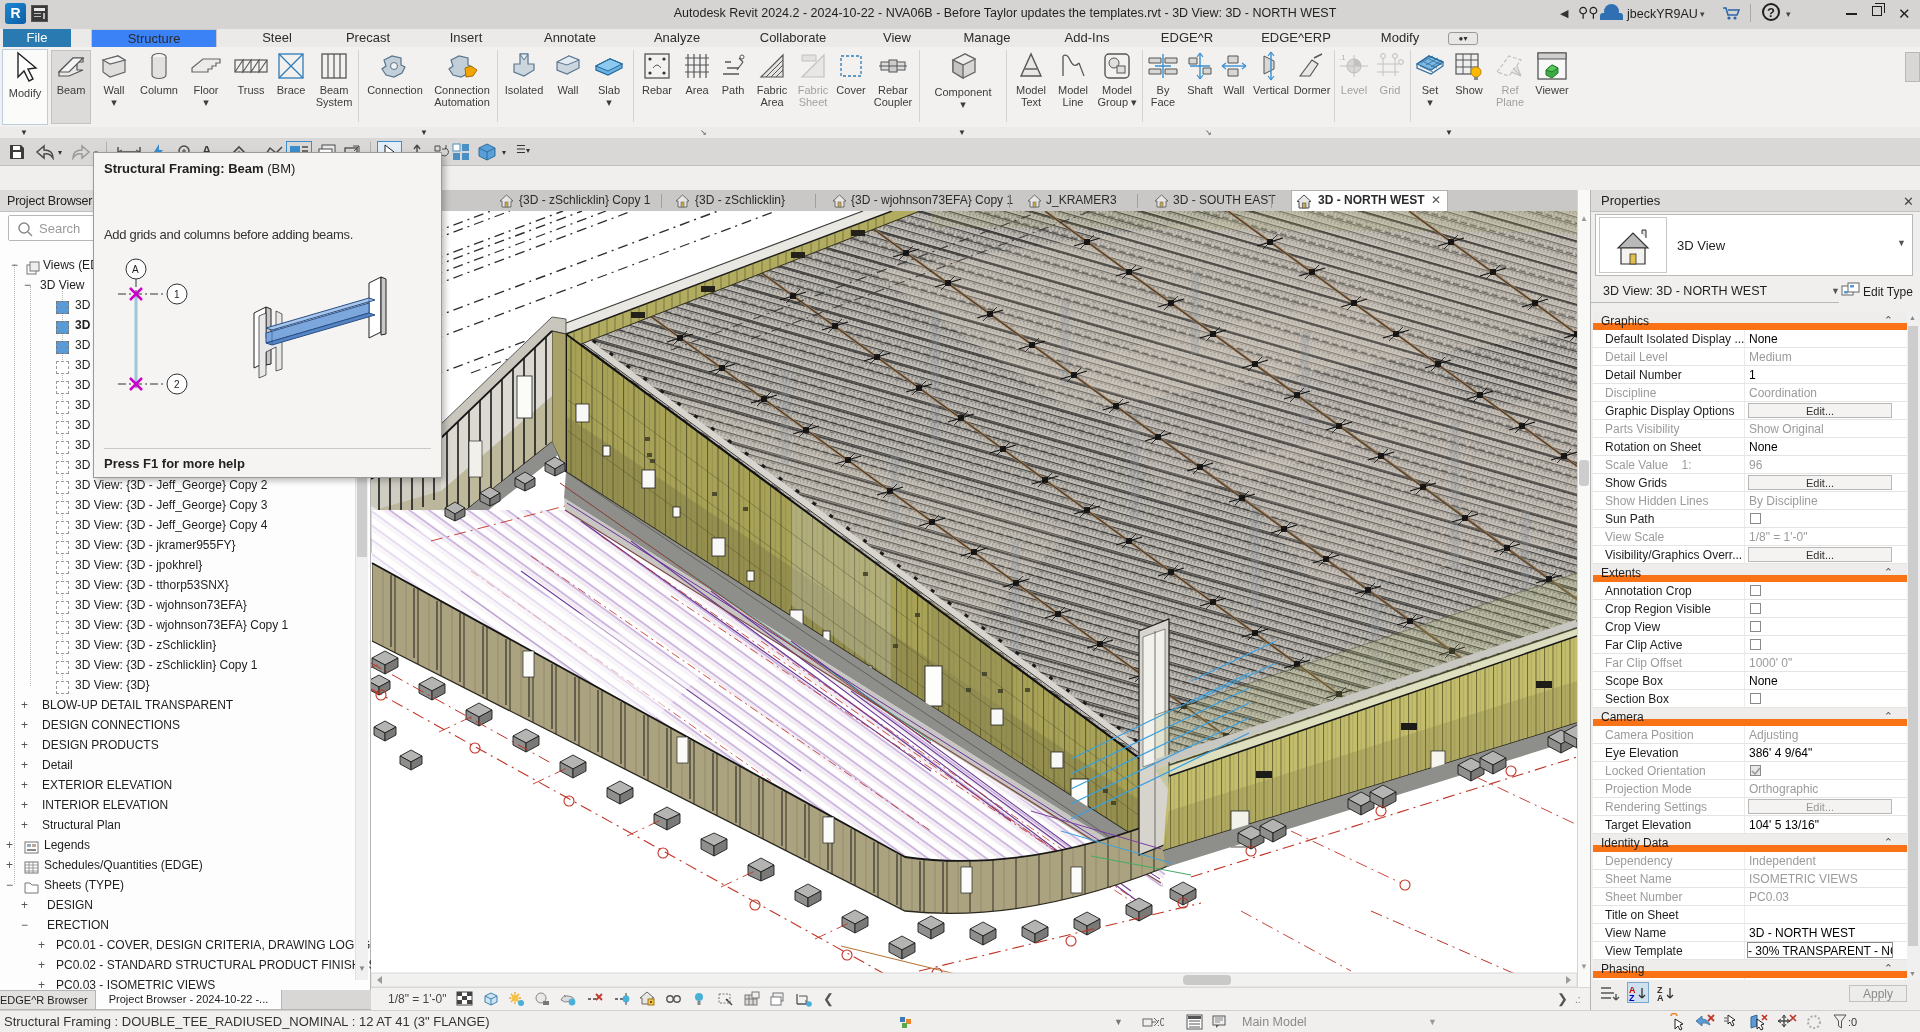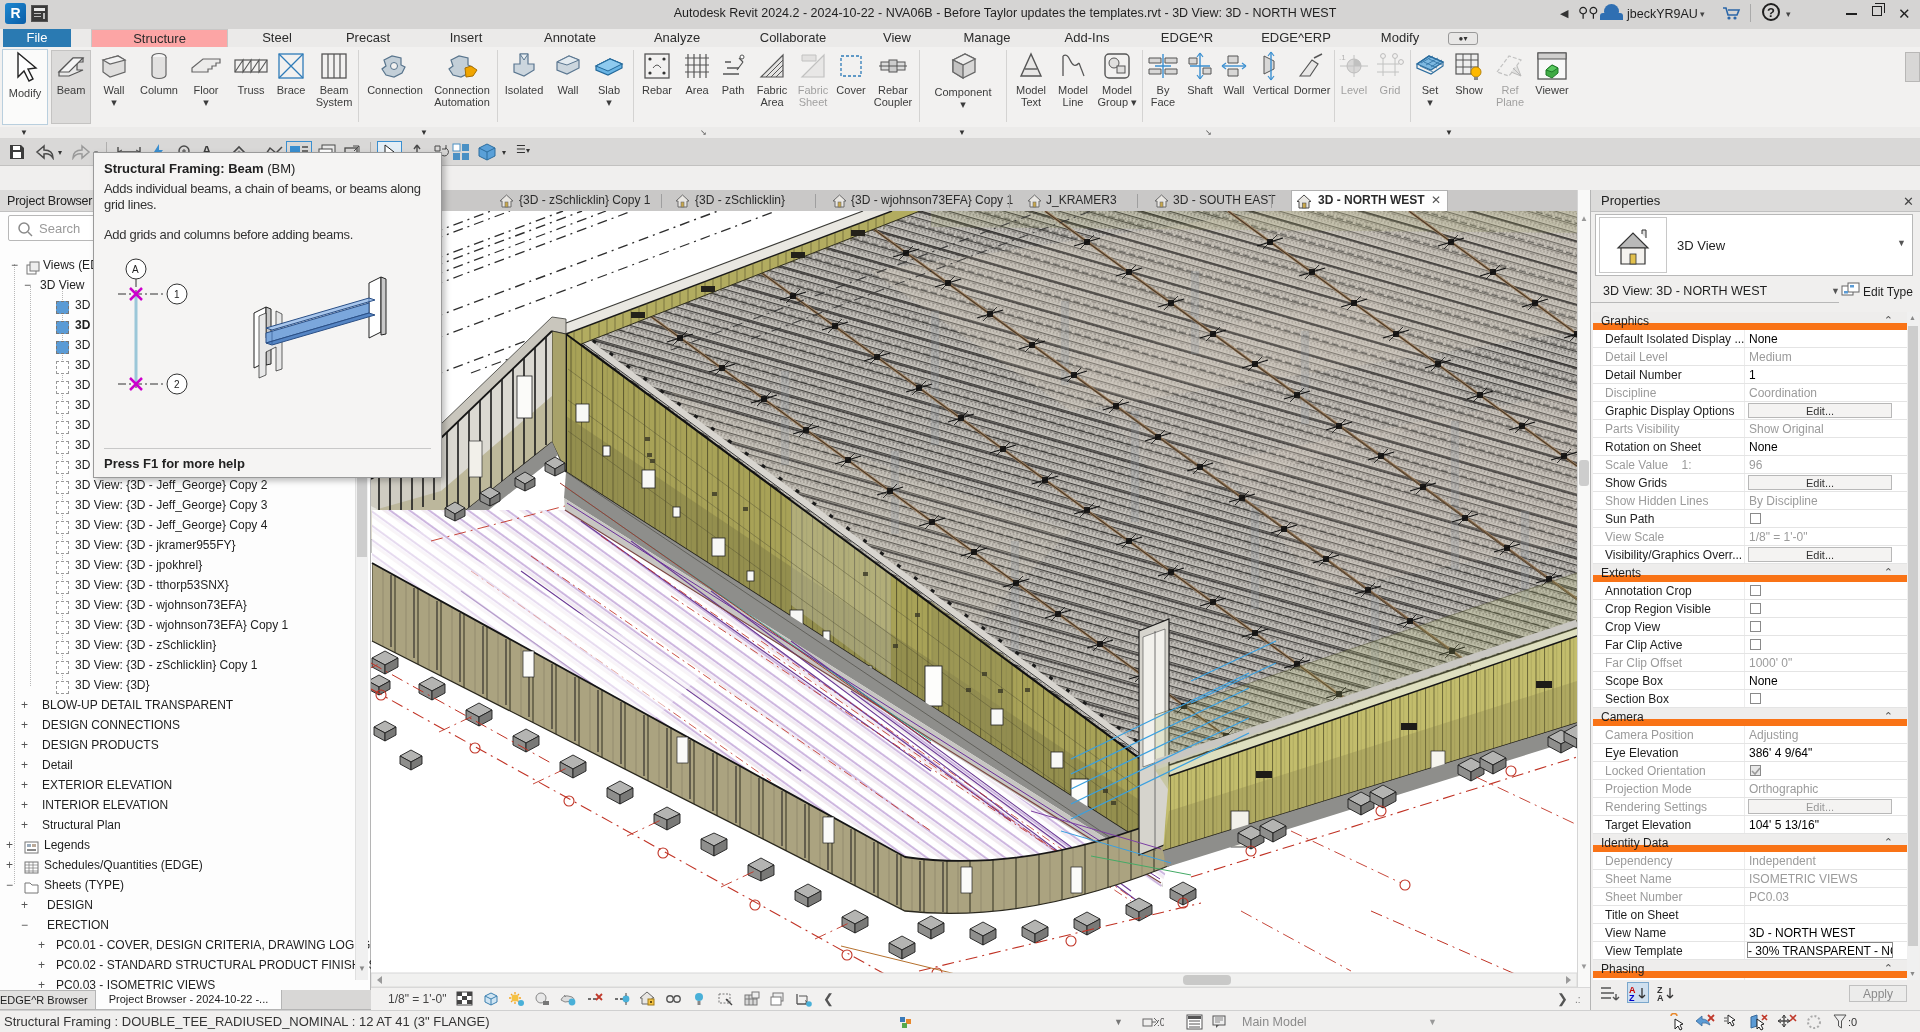--- a/index.html
+++ b/index.html
@@ -67,21 +67,21 @@
  <div class="abs" style="left:1750px;top:4px;width:1px;height:18px;background:#aaa"></div>
  <div class="abs" style="left:1762px;top:3px;width:18px;height:18px;border:2px solid #1f1f1f;border-radius:50%;color:#1f1f1f;font-size:13px;font-weight:bold;text-align:center;line-height:15px">?</div>
  <div class="abs" style="left:1786px;top:9px;font-size:9px;color:#444">▾</div>
  <div class="abs" style="left:1846px;top:13px;width:11px;height:2px;background:#1f1f1f"></div>
  <div class="abs" style="left:1872px;top:6px;width:10px;height:10px;border:1.5px solid #1f1f1f"></div>
  <div class="abs" style="left:1875px;top:3px;width:10px;height:10px;border:1.5px solid #1f1f1f;border-left:none;border-bottom:none"></div>
  <div class="abs" style="left:1898px;top:5px;font-size:15px;color:#1f1f1f">✕</div>
 </div>
 <div class="abs" id="menubar">
  <div class="mtab" style="left:3px;width:68px;background:#2a7ab2;color:#fff">File</div>
- <div class="mtab" style="left:91px;width:137px;background:#fca5a5;border:1px solid #c8c7c6;border-bottom:none">Structure</div>
+ <div class="mtab" style="left:91px;width:126px;background:#3b82f6;border:1px solid #c8c7c6;border-bottom:none">Structure</div>
  <div class="mtab" style="left:240px;width:74px">Steel</div>
  <div class="mtab" style="left:324px;width:88px">Precast</div>
  <div class="mtab" style="left:422px;width:88px">Insert</div>
  <div class="mtab" style="left:520px;width:100px">Annotate</div>
  <div class="mtab" style="left:632px;width:90px">Analyze</div>
  <div class="mtab" style="left:734px;width:118px">Collaborate</div>
  <div class="mtab" style="left:864px;width:66px">View</div>
  <div class="mtab" style="left:944px;width:86px">Manage</div>
  <div class="mtab" style="left:1042px;width:90px">Add-Ins</div>
  <div class="mtab" style="left:1144px;width:86px">EDGE^R</div>
@@ -1642,21 +1642,20 @@
       <circle cx="8" cy="8" r="6" fill="none" stroke="#aaa" stroke-width="2" stroke-dasharray="2 2"></circle>
     </svg>
  <svg class="abs" style="left:1832px;top:2px" width="30" height="17">
       <path d="M2 2 h12 l-4.5 6 v7 l-3 -2 v-5z" fill="#eee" stroke="#555"></path>
       <text x="16" y="13" font-size="11" fill="#333">:0</text>
     </svg>
 </div>
 <div class="abs" id="tooltip">
  <div class="abs" style="left:93px;top:152px;width:349px;height:326px;background:#f5f4f3;border:1px solid #9a9a9a;box-shadow:3px 3px 6px rgba(0,0,0,.25)">
   <div class="abs" style="left:10px;top:8px;font-size:13px;color:#222"><b>Structural Framing: Beam</b> (BM)</div>
-  <div class="abs" style="left:10px;top:28px;width:336px;font-size:13px;color:#333;line-height:16px;letter-spacing:-0.3px">Adds individual beams, a chain of beams, or beams along grid lines.</div>
   <div class="abs" style="left:10px;top:74px;width:336px;font-size:13px;color:#333;letter-spacing:-0.3px">Add grids and columns before adding beams.</div>
   <svg class="abs" style="left:10px;top:95px" width="327" height="200">
    <rect x="0" y="0" width="327" height="200" fill="#f5f4f3"></rect>
    <g stroke="#333" fill="none" stroke-width="1">
     <circle cx="32" cy="21" r="10" fill="#fff"></circle>
     <path d="M32 31 V140" stroke-dasharray="8 3 2 3"></path>
     <path d="M14 46 H60" stroke-dasharray="8 3 2 3"></path>
     <path d="M14 136 H60" stroke-dasharray="8 3 2 3"></path>
     <circle cx="73" cy="46" r="10" fill="#fff"></circle>
     <circle cx="73" cy="136" r="10" fill="#fff"></circle>

